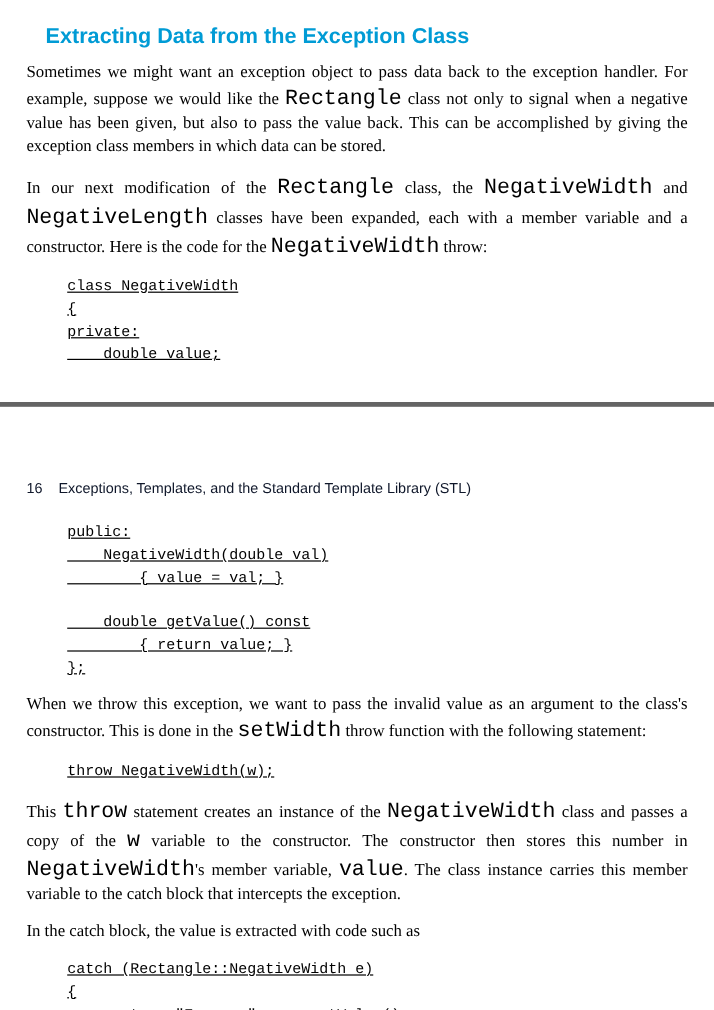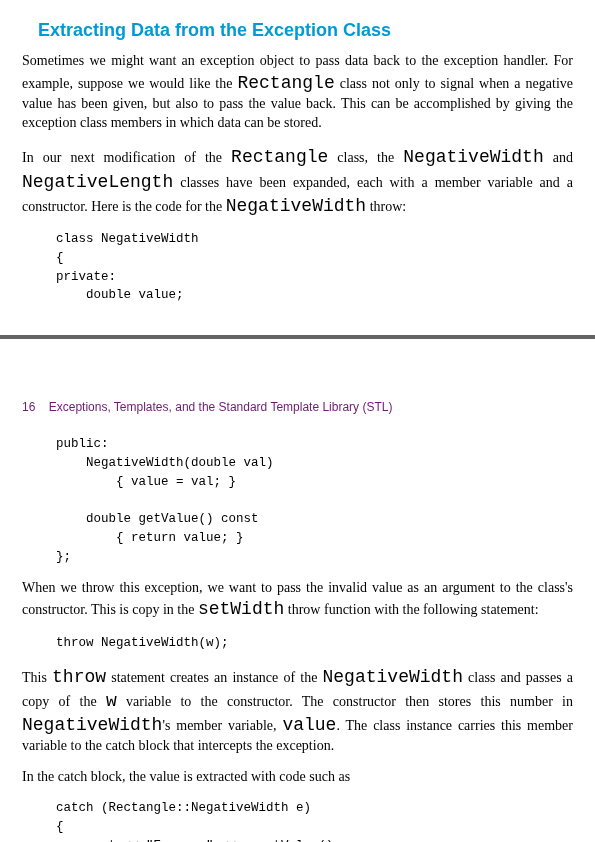--- a/index.html
+++ b/index.html
@@ -27,29 +27,30 @@
       font-family: "Courier New", monospace;
       font-size: 18px;
     }
     pre.code-block {
       font-family: "Courier New", monospace;
       font-size: 12.5px;
       margin: 0 0 12px 0;
       padding-left: 34px;
       white-space: pre;
       line-height: 1.5;
+      text-decoration: underline;
     }
     .page-gap {
       border-top: 4px solid #646464;
       margin: 30px -22px 60px -22px;
     }
     .running-head {
       font-family: Arial, Helvetica, sans-serif;
       font-size: 12px;
-      color: #701a75;
+      color: #0f172a;
       margin: 0 0 20px 0;
     }
     .running-head .pg-num {
       display: inline-block;
       margin-right: 10px;
     }
   </style>
 </head>
 <body>
 
@@ -77,21 +78,21 @@
 
 <pre class="code-block">public:
     NegativeWidth(double val)
         { value = val; }
 
     double getValue() const
         { return value; }
 };</pre>
 
 <p>
-  <span>When we throw this exception, we want to pass the invalid value as an argument to the class's constructor. This is copy in the </span><span class="mono">setWidth</span><span> throw function with the following statement:</span>
+  <span>When we throw this exception, we want to pass the invalid value as an argument to the class's constructor. This is done in the </span><span class="mono">setWidth</span><span> throw function with the following statement:</span>
 </p>
 
 <pre class="code-block">throw NegativeWidth(w);</pre>
 
 <p>
   <span>This </span><span class="mono">throw</span><span> statement creates an instance of the </span><span class="mono">NegativeWidth</span><span> class and passes a copy of the </span><span class="mono">w</span><span> variable to the constructor. The constructor then stores this number in </span><span class="mono">NegativeWidth</span><span>'s member variable, </span><span class="mono">value</span><span>. The class instance carries this member variable to the catch block that intercepts the exception.</span>
 </p>
 
 <p>
   <span>In the catch block, the value is extracted with code such as</span>

